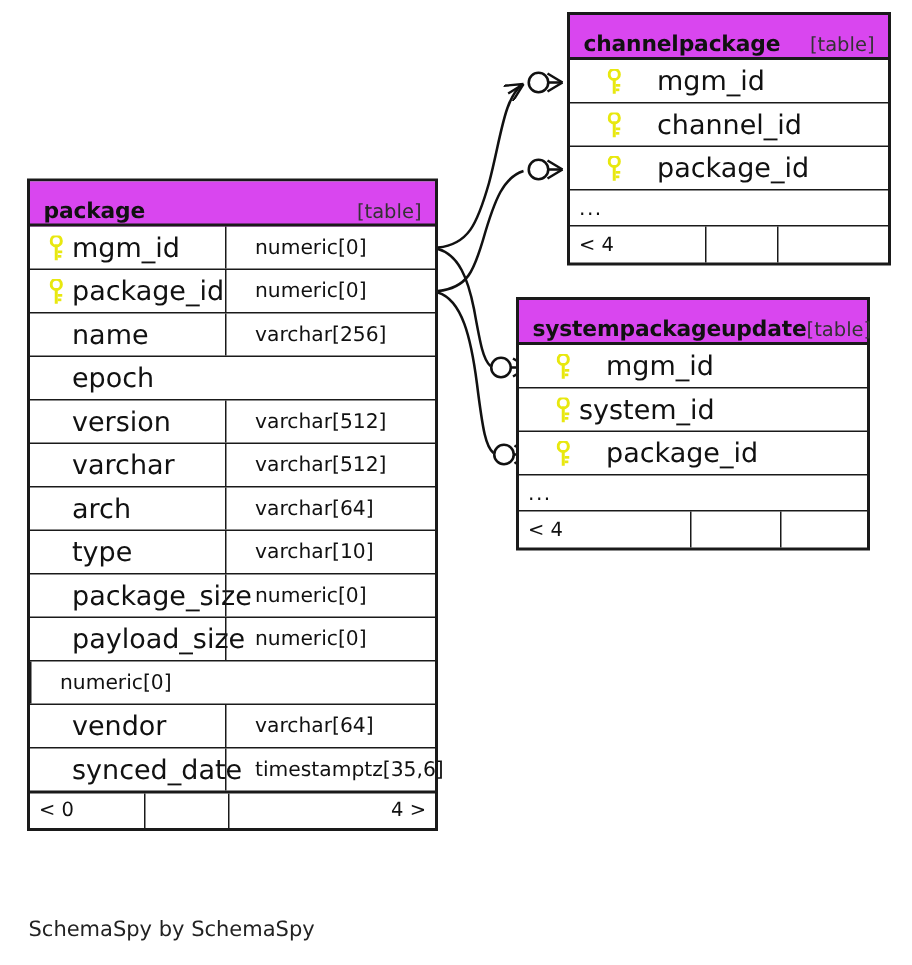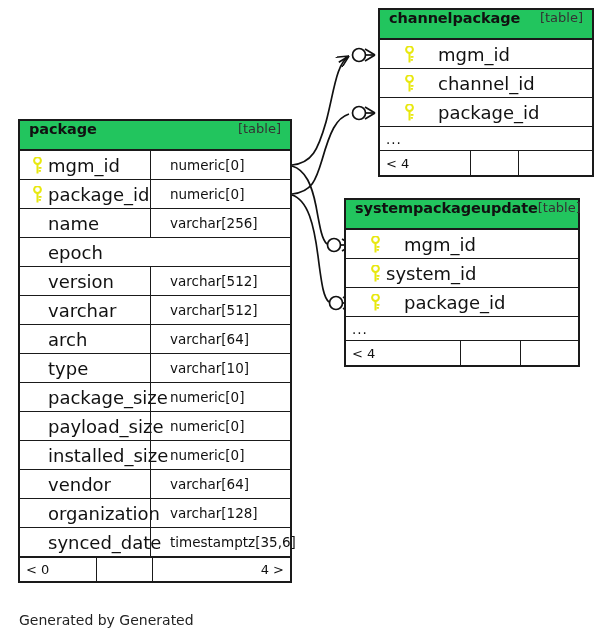--- a/index.html
+++ b/index.html
@@ -31,23 +31,23 @@
   
   .table-box {
     position: absolute;
     background: #ffffff;
     border: 2px solid #1a1a1a;
     box-sizing: border-box;
     z-index: 2;
   }
   .tbl-header {
     display: flex;
-    align-items: flex-start;
+    align-items: flex-end;
     justify-content: space-between;
-    background: #22c55e;
+    background: #d946ef;
     border-bottom: 2px solid #1a1a1a;
     box-sizing: border-box;
     padding: 0 9px;
     height: 30px;
   }
   .tbl-title {
     font-weight: bold;
     font-size: 14.5px;
     color: #111111;
     letter-spacing: -0.1px;
@@ -297,42 +297,31 @@
 
     <div class="row">
       <div class="col-name">
         <span class="keycell empty"></span>
         <span>payload_size</span>
       </div>
       <div class="col-type">numeric[0]</div>
     </div>
 
     <div class="row">
-      <div class="col-name">
-        <span class="keycell empty"></span>
-        <span>installed_size</span>
-      </div>
       <div class="col-type">numeric[0]</div>
     </div>
 
     <div class="row">
       <div class="col-name">
         <span class="keycell empty"></span>
         <span>vendor</span>
       </div>
       <div class="col-type">varchar[64]</div>
     </div>
 
-    <div class="row">
-      <div class="col-name">
-        <span class="keycell empty"></span>
-        <span>organization</span>
-      </div>
-      <div class="col-type">varchar[128]</div>
-    </div>
 
     <div class="row">
       <div class="col-name">
         <span class="keycell empty"></span>
         <span>synced_date</span>
       </div>
       <div class="col-type">timestamptz[35,6]</div>
     </div>
 
     <div class="footer-row" style="border-top:1.5px solid #1a1a1a;">
@@ -449,15 +438,15 @@
 
     <div class="row-ellipsis">...</div>
 
     <div class="footer-row">
       <div class="fcell fc1">&lt; 4</div>
       <div class="fcell fc2"></div>
       <div class="fcell fc3"></div>
     </div>
   </div>
 
-  <div id="generated-by">Generated by Generated</div>
+  <div id="generated-by">SchemaSpy by SchemaSpy</div>
 
 </div>
 
 </body></html>

